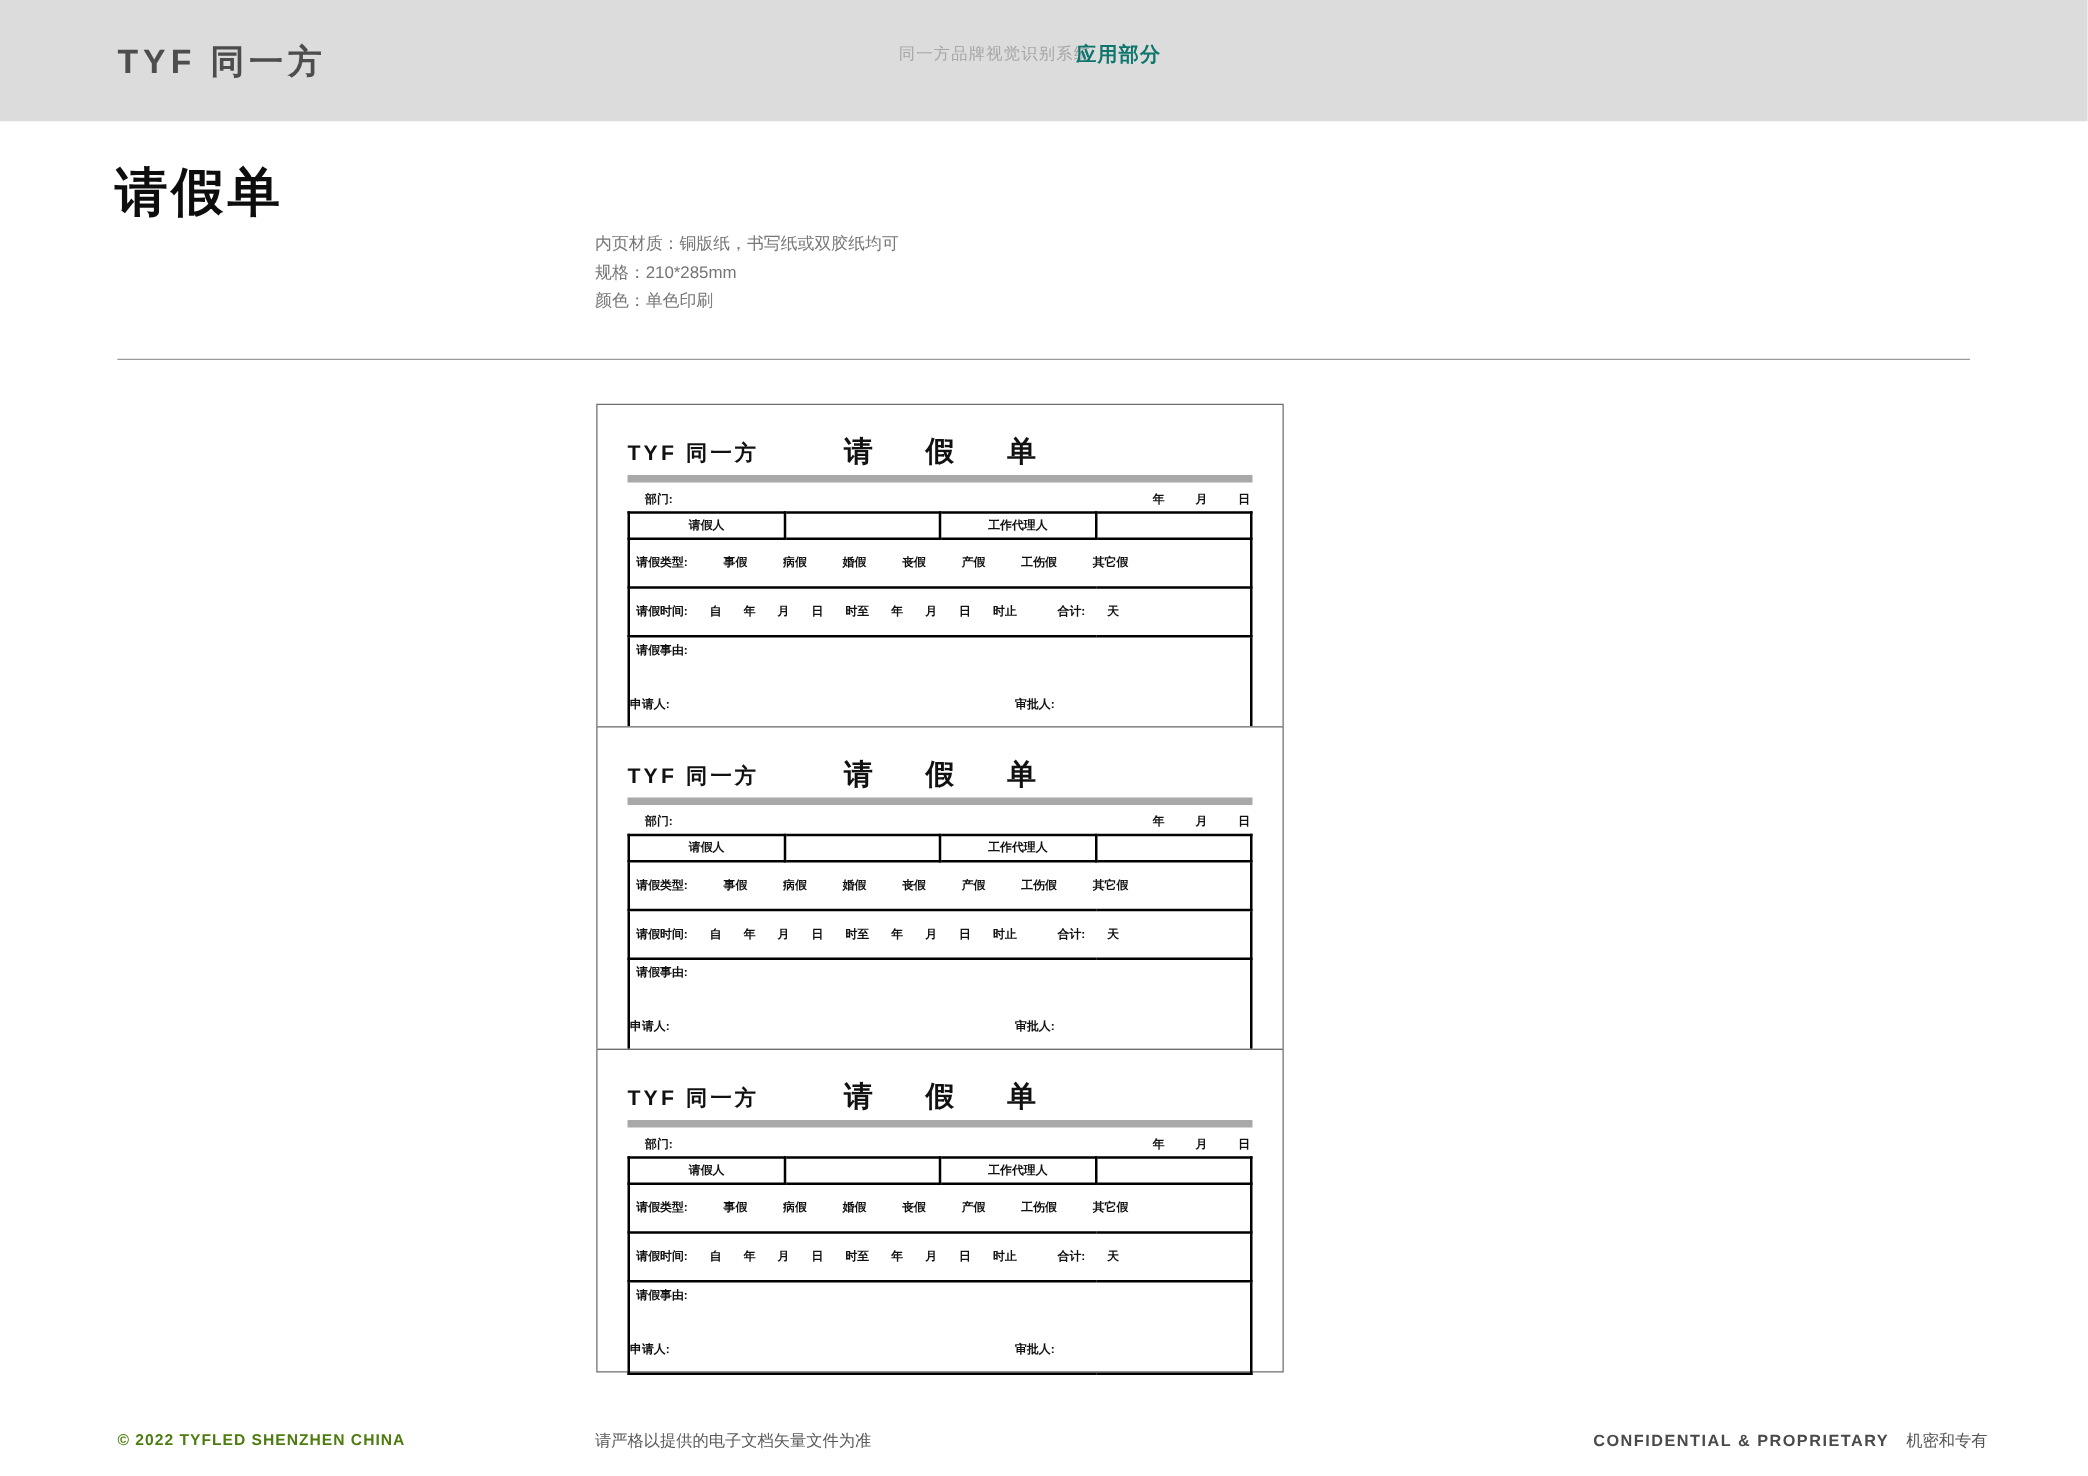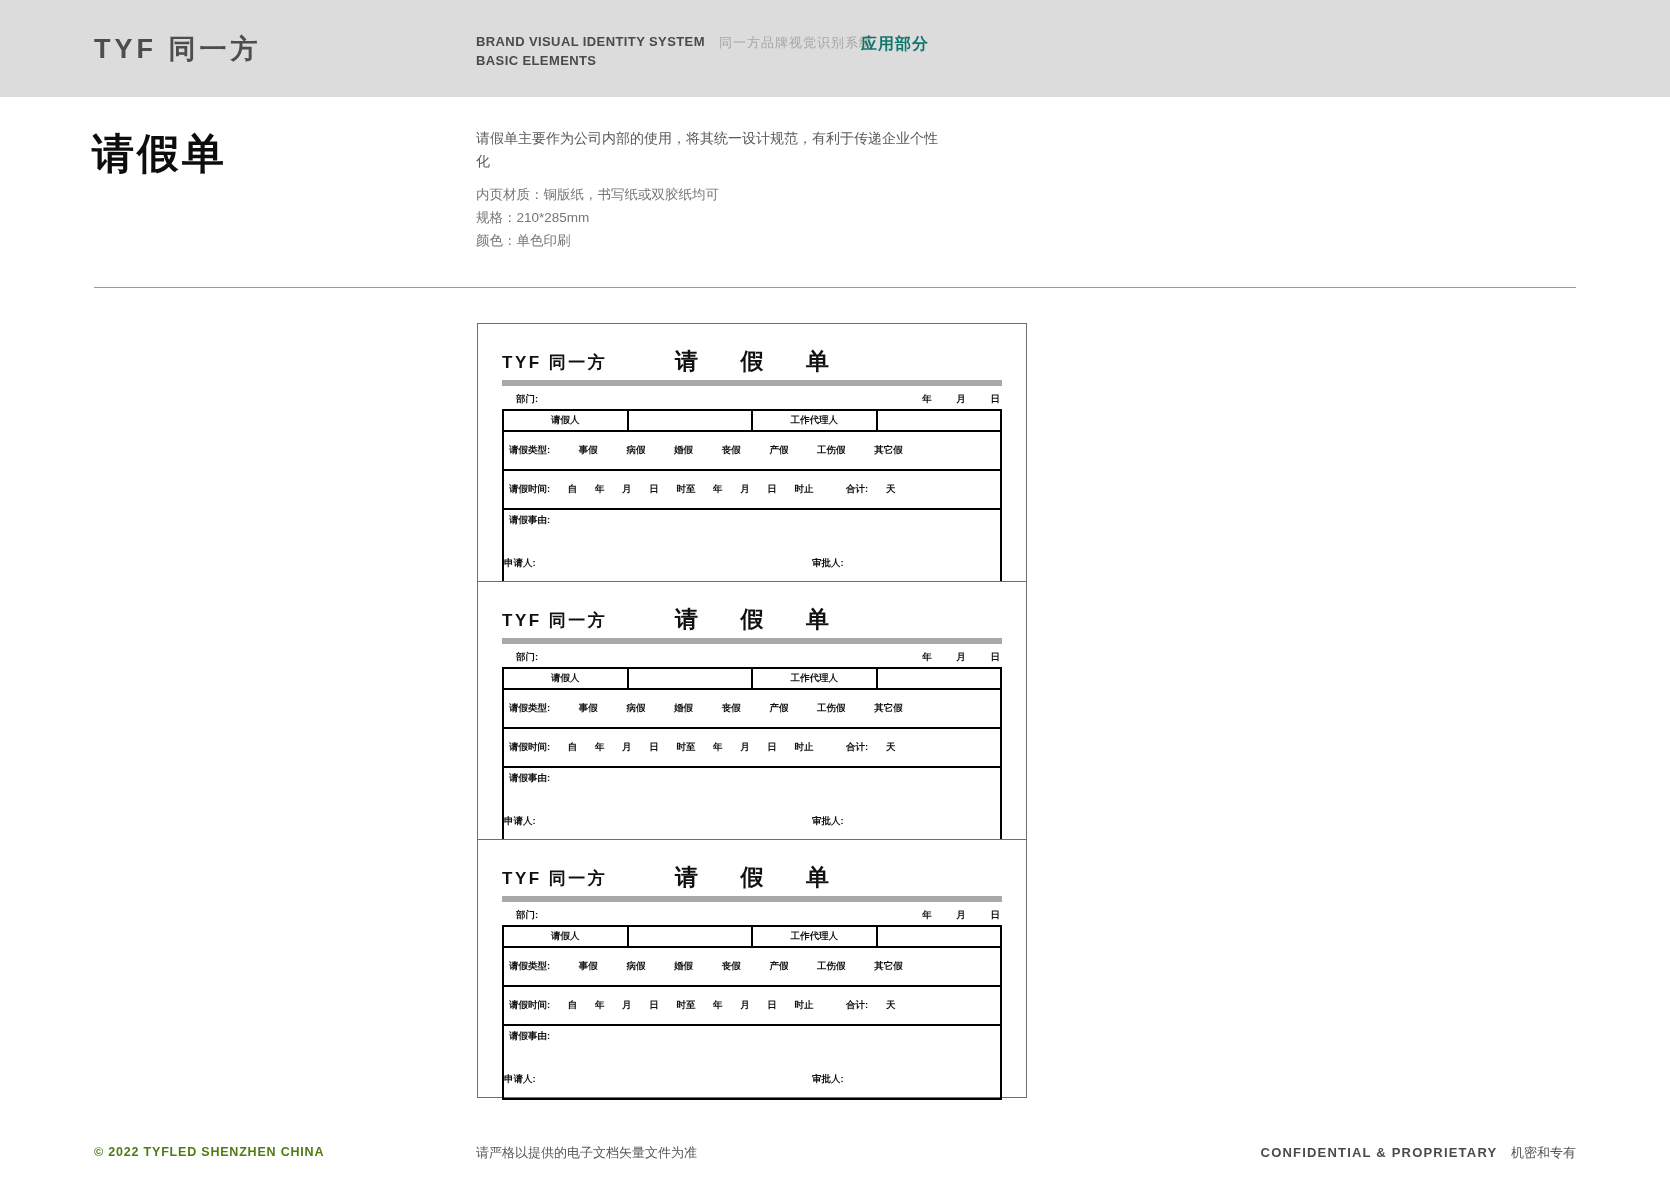--- a/index.html
+++ b/index.html
@@ -97,42 +97,37 @@
   
   .footer-left {
     position: absolute; left: 94px; top: 1145px;
     font-size: 12.5px; font-weight: bold; color: #4d7c0f; letter-spacing: 0.8px;
   }
   .footer-center {
     position: absolute; left: 476px; top: 1144px;
     font-size: 13px; color: #595959;
   }
   .footer-right {
-    position: absolute; right: 94px; top: 1144px; text-align: right;
+    position: absolute; right: 80px; top: 1144px; text-align: right;
     font-size: 13px; color: #4a4a4a;
   }
   .footer-right .fr-en { font-weight: bold; letter-spacing: 1.2px; }
   .footer-right .fr-cn { font-weight: normal; margin-left: 10px; color: #555; }
 </style>
 </head>
 <body>
 
 <div class="header-band">
   <div class="brand-logo">TYF 同一方</div>
-  <div class="sys-en">
-    <div>BRAND VISUAL IDENTITY SYSTEM</div>
-    <div>BASIC ELEMENTS</div>
-  </div>
   <div class="sys-cn">同一方品牌视觉识别系统</div>
   <div class="sys-section">应用部分</div>
 </div>
 
 <div class="page-title">请假单</div>
 <div class="intro-desc">
-  <div>请假单主要作为公司内部的使用，将其统一设计规范，有利于传递企业个性化</div>
 </div>
 <div class="intro-specs">
   <div>内页材质：铜版纸，书写纸或双胶纸均可</div>
   <div>规格：210*285mm</div>
   <div>颜色：单色印刷</div>
 </div>
 <div class="divider"></div>
 
 <div class="specimens">
   <div class="form-card">

